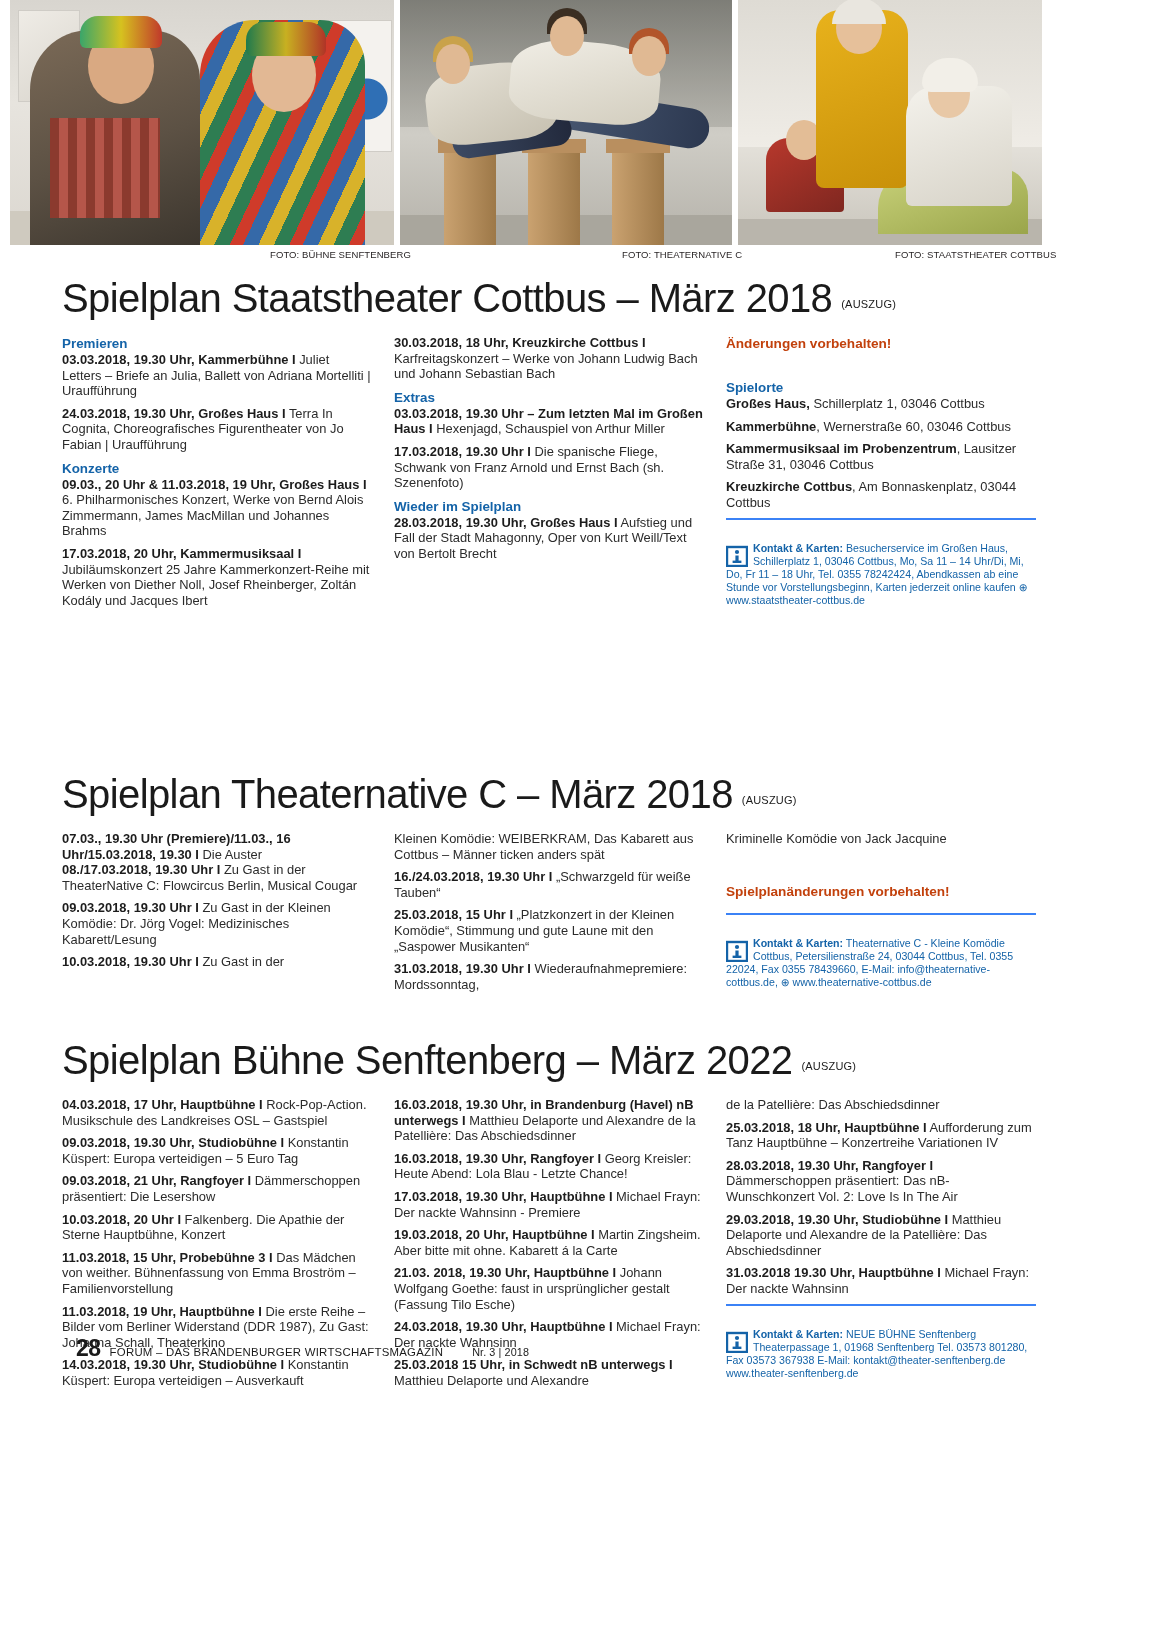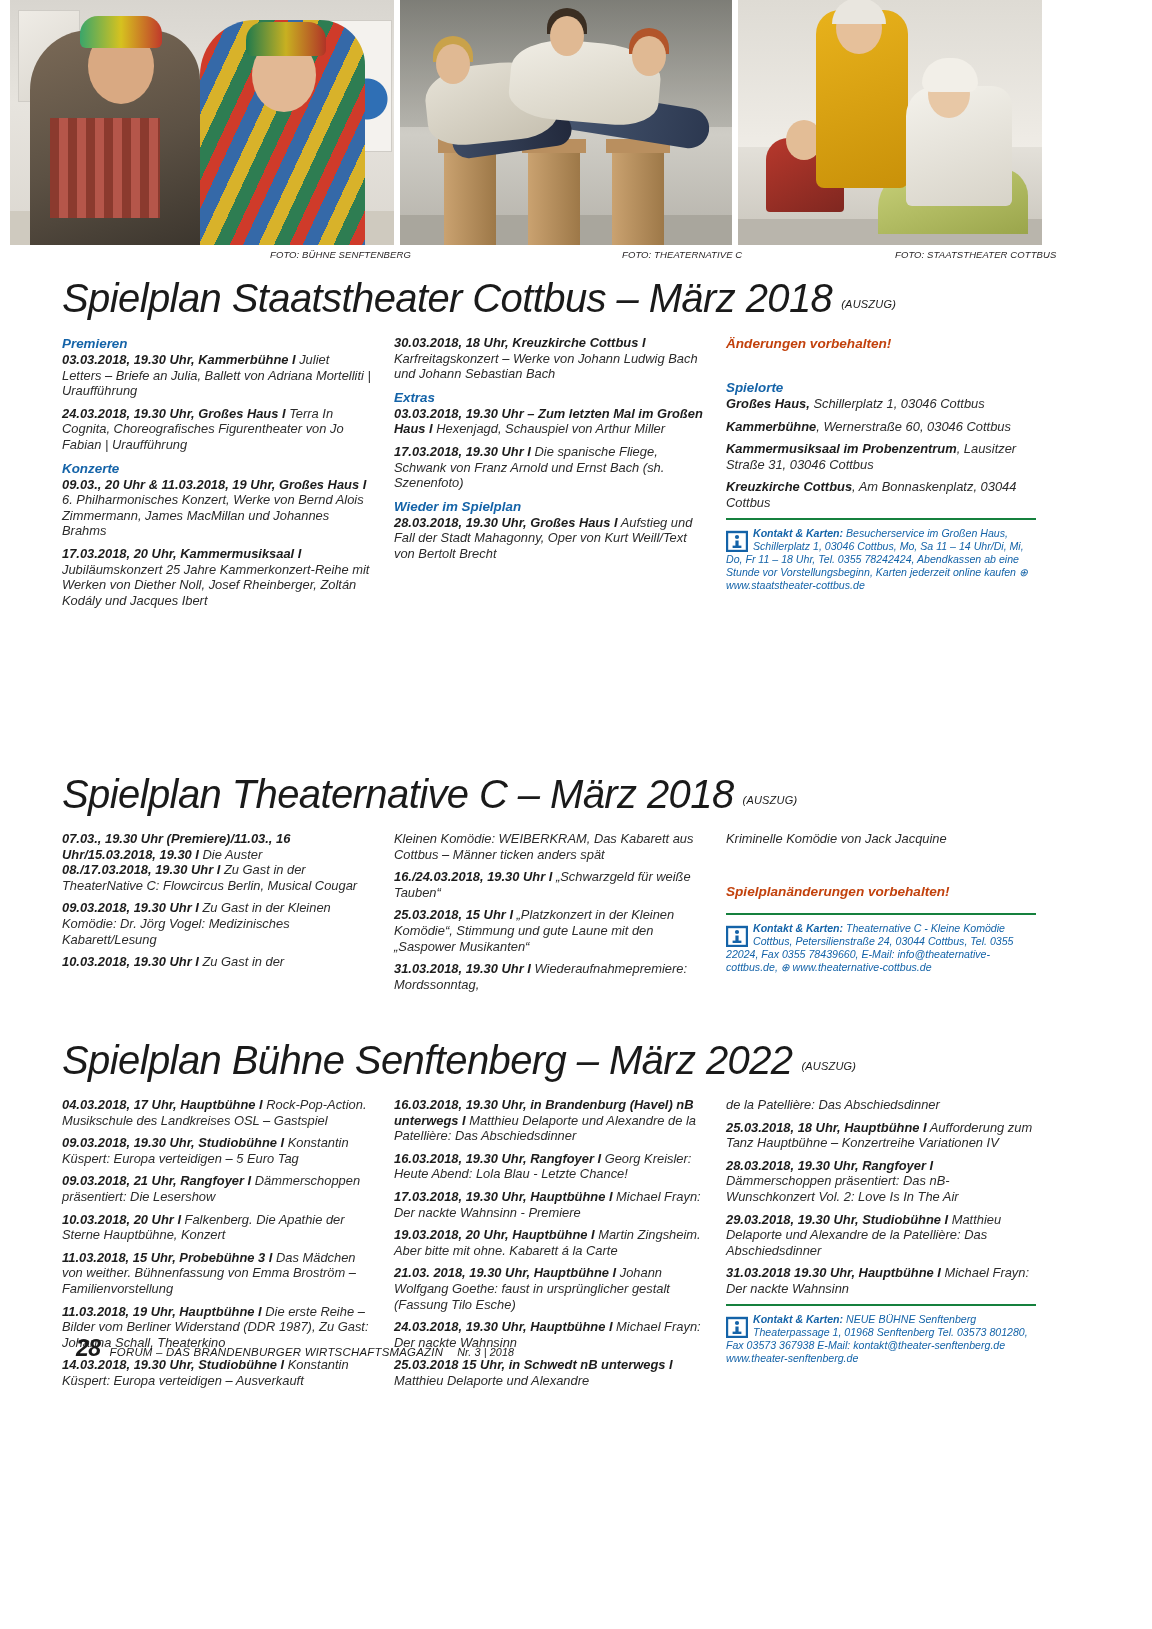--- a/index.html
+++ b/index.html
@@ -13,21 +13,20 @@
     font-family: "Liberation Sans", sans-serif;
     color: #231f20;
     position: relative;
     overflow: hidden;
   }
   .page {
     width: 1152px;
     height: 1388px;
     position: relative;
     box-sizing: border-box;
-    font-style: italic;
   }
 
   
   .photo-strip {
     position: absolute;
     top: 0; left: 10px;
     width: 1032px;
     height: 245px;
     display: flex;
     gap: 6px;
@@ -293,22 +292,22 @@
   .notice {
     color: #c2410c;
     font-weight: bold;
     font-size: 13.6px;
     line-height: 18px;
     margin: 0 0 26px 0;
   }
 
   
   .contact {
-    border-top: 2px solid #15803d;
-    padding-top: 7px;
+    border-top: 2px solid #3b82f6;
+    padding-top: 22px;
     color: #1463a8;
     font-size: 10.6px;
     line-height: 13.2px;
     position: relative;
     margin-top: 6px;
   }
   .contact .info-icon {
     float: left;
     width: 22px; height: 24px;
     margin: 1px 5px 0 0;
@@ -335,21 +334,21 @@
   }
   .footer .ftext {
     font-size: 11.4px;
     letter-spacing: .25px;
     color: #1a1a1a;
   }
   .footer .fnum {
     font-size: 10.8px;
     letter-spacing: .1px;
     color: #1a1a1a;
-    margin-left: 5px;
+    margin-left: 20px;
   }
 </style>
 </head>
 <body>
 
 <div class="page">
 
   <div class="photo-strip">
     <div class="photo photo-1">
       <div class="p1-bg"></div>

